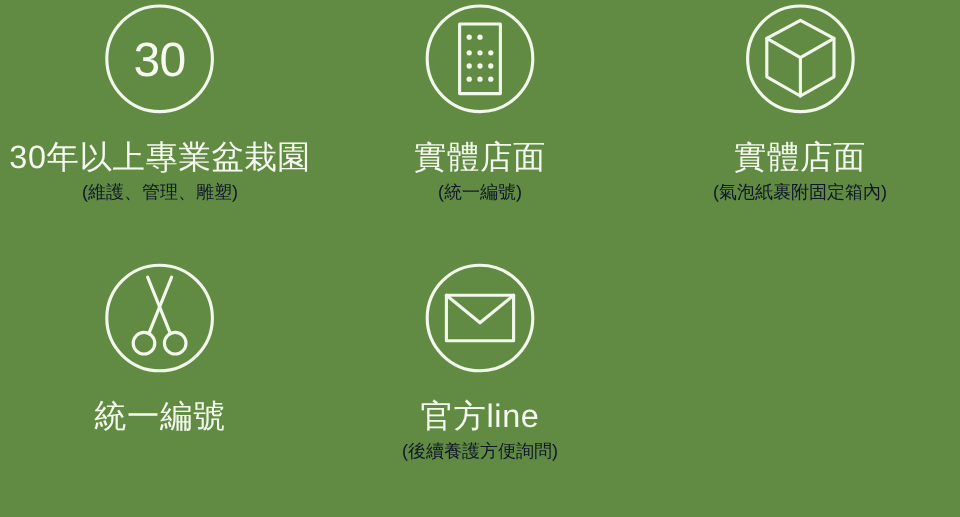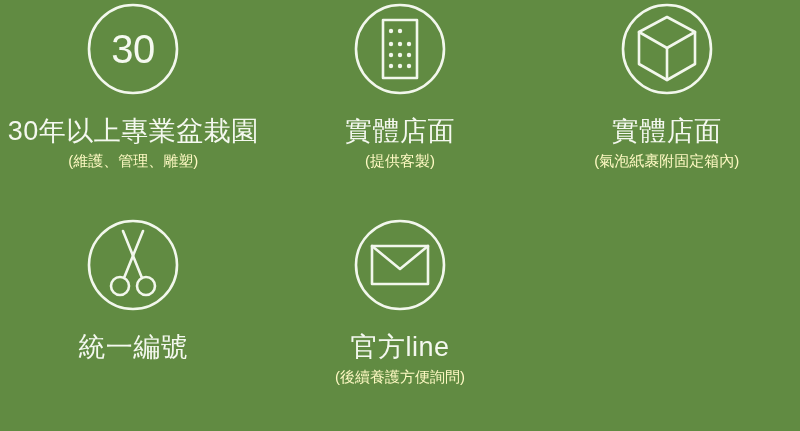--- a/index.html
+++ b/index.html
@@ -86,21 +86,21 @@
     font-size: 27px;
     line-height: 1.08;
     font-weight: 400;
     letter-spacing: 0.5px;
     text-align: center;
     margin-top: 20px;
     white-space: nowrap;
   }
 
   .subtitle {
-    color: #fef9c3;
+    color: #0f172a;
     font-size: 15px;
     line-height: 1.2;
     font-weight: 400;
     text-align: center;
     margin-top: 6px;
     white-space: nowrap;
   }
 
   .subtitle:empty { display: none; }
 </style>
@@ -134,21 +134,21 @@
           <circle class="icon-fill" cx="57" cy="43" r="2.2"></circle>
           <circle class="icon-fill" cx="39" cy="54" r="2.2"></circle>
           <circle class="icon-fill" cx="48" cy="54" r="2.2"></circle>
           <circle class="icon-fill" cx="57" cy="54" r="2.2"></circle>
           <circle class="icon-fill" cx="39" cy="65" r="2.2"></circle>
           <circle class="icon-fill" cx="48" cy="65" r="2.2"></circle>
           <circle class="icon-fill" cx="57" cy="65" r="2.2"></circle>
         </svg>
       </div>
       <div class="title">實體店面</div>
-      <div class="subtitle">(提供客製)</div>
+      <div class="subtitle">(統一編號)</div>
     </div>
 
     <div class="feature row2">
       <div class="icon-wrap">
         <svg viewBox="0 0 96 96" xmlns="http://www.w3.org/2000/svg" aria-hidden="true">
           <circle class="icon-circle" cx="48" cy="48" r="44"></circle>
           <path class="icon-stroke" d="M48 16 L76 31 L76 63 L48 79 L20 63 L20 31 Z"></path>
           <path class="icon-stroke" d="M20 31 L48 47 L76 31"></path>
           <path class="icon-stroke" d="M48 47 L48 79"></path>
         </svg>

